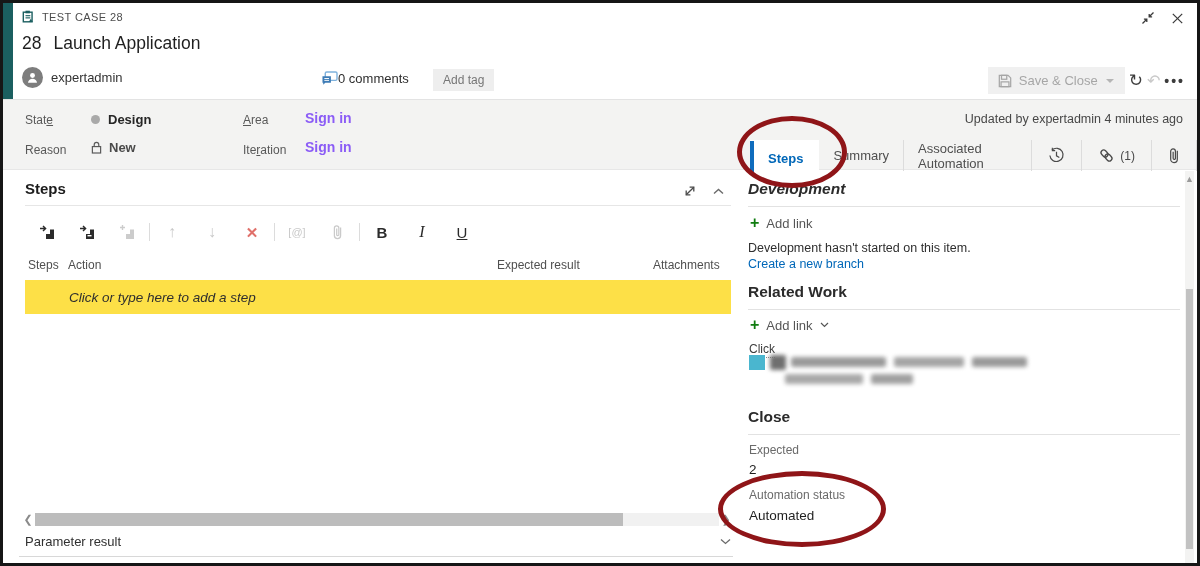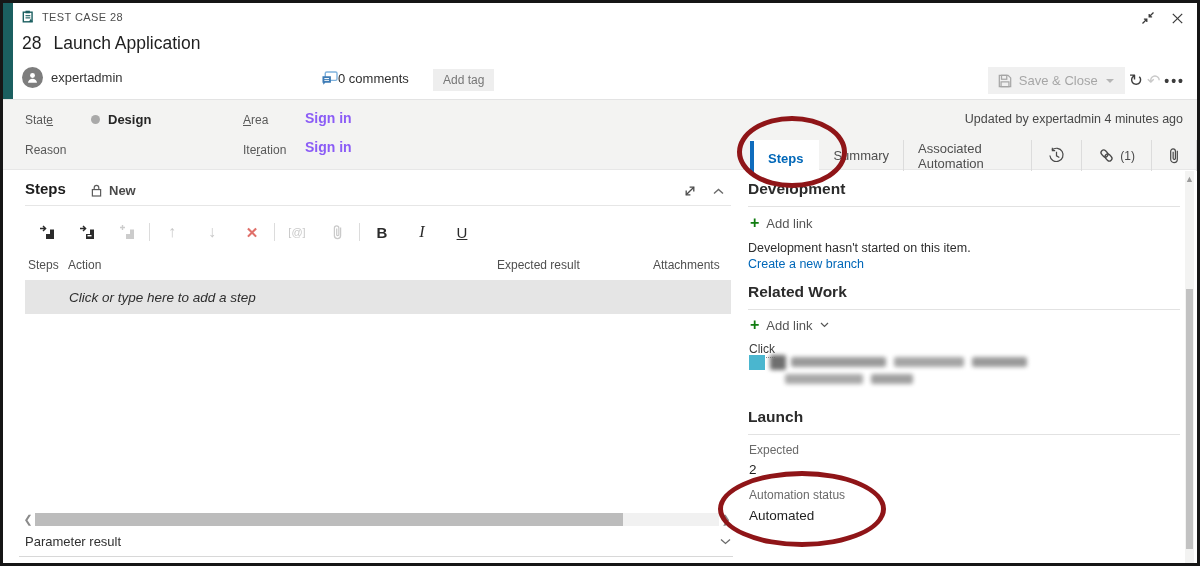--- a/index.html
+++ b/index.html
@@ -51,21 +51,21 @@
   .tb-sep{ width:1px; height:18px; background:#dcdcdc; margin:0 2px; }
   .tb-arrow{ font-size:16px; color:#c9c9c9; }
   .tb-x{ color:#e0706a; font-size:15px; font-weight:bold; }
   .tb-param{ color:#c9c9c9; font-size:11px; }
   .tb-b{ font-weight:bold; color:#2b2b2b; }
   .tb-i{ font-style:italic; font-family:"Liberation Serif", serif; color:#2b2b2b; font-size:16px; }
   .tb-u{ text-decoration:underline; color:#2b2b2b; }
   .col-steps{ left:25px; top:255px; } .col-action{ left:65px; top:255px; }
   .col-expected{ left:494px; top:255px; } .col-attach{ left:650px; top:255px; }
   .col-hdr{ font-size:12px; color:#4f4f4f; }
-  .add-step-row{ left:22px; top:277px; width:706px; height:34px; background:#e5e5e5; display:flex; align-items:center; cursor:text; }
+  .add-step-row{ left:22px; top:277px; width:706px; height:34px; background:#fde047; display:flex; align-items:center; cursor:text; }
   .add-step-row span{ margin-left:44px; font-style:italic; font-size:13.5px; color:#2e2e2e; }
   .hscroll{ left:18px; top:508px; width:712px; height:16px; display:flex; align-items:center; }
   .hs-arrow{ width:14px; color:#8a8a8a; font-size:11px; text-align:center; cursor:pointer; }
   .hs-track{ flex:1; height:13px; background:#f1f1f1; position:relative; }
   .hs-thumb{ position:absolute; left:0; top:0; height:13px; width:86%; background:#bcbcbc; cursor:grab; }
   .param-row{ left:22px; top:531px; width:706px; display:flex; justify-content:space-between; align-items:center; }
   .param-label{ font-size:13px; color:#303030; }
   .param-divider{ left:16px; top:553px; width:714px; height:1px; background:#d8d8d8; }
 
   
@@ -183,21 +183,21 @@
 
   <div class="abs fld-label" style="left:22px; top:110px;">
     <span>Stat</span><span class="ak">e</span><span></span>
   </div>
   <div class="abs" style="left:88px; top:109px; display:flex; align-items:center; gap:8px;">
     <span class="state-dot"></span>
     <span class="fld-value">Design</span>
   </div>
 
   <div class="abs fld-label" style="left:22px; top:140px;">Reason</div>
-  <div class="abs" style="left:88px; top:137px; display:flex; align-items:center; gap:7px;margin-top:43px;">
+  <div class="abs" style="left:88px; top:137px; display:flex; align-items:center; gap:7px;">
     <span>
       <svg width="11" height="13" viewBox="0 0 12 14" fill="none" stroke="#5a5a5a" stroke-width="1.3">
           <rect x="1.5" y="6" width="9" height="7"></rect>
           <path d="M3.5 6 V4 a2.5 2.5 0 0 1 5 0 v2"></path>
         </svg>
     </span>
     <span class="fld-value" style="color:#4a4a4a;">New</span>
   </div>
 
   <div class="abs fld-label" style="left:240px; top:110px;">
@@ -325,21 +325,21 @@
   <div class="abs param-row">
     <span class="param-label">Parameter result</span>
     <button class="icon-btn">
       <svg width="11" height="7" viewBox="0 0 11 7" fill="none" stroke="#6b6b6b" stroke-width="1.3">
           <polyline points="1,1.5 5.5,5.5 10,1.5"></polyline>
         </svg>
     </button>
   </div>
   <div class="abs param-divider"></div>
 
-  <div class="abs rp-heading" style="left:745px; top:177px;">Development</div>
+  <div class="abs rp-heading" style="left:745px; top:177px;font-style:italic;">Development</div>
   <div class="abs rp-divider" style="left:745px; top:203px;"></div>
   <div class="abs addlink" style="left:747px; top:212px;">
     <span class="plus">+</span>
     <span class="lbl">Add link</span>
   </div>
   <div class="abs dev-msg" style="left:745px; top:238px;">Development hasn't started on this item.</div>
   <div class="abs blue-link" style="left:745px; top:254px;">Create a new branch</div>
 
   <div class="abs rp-heading" style="left:745px; top:280px;">Related Work</div>
   <div class="abs rp-divider" style="left:745px; top:306px;"></div>
@@ -362,21 +362,21 @@
         <span class="blur-block" style="width:70px; height:10px; background:#a5a5a5;"></span>
         <span class="blur-block" style="width:55px; height:10px; background:#9a9a9a;"></span>
       </span>
       <span style="display:flex; gap:8px; margin-left:-6px;">
         <span class="blur-block" style="width:78px; height:10px; background:#a8a8a8;"></span>
         <span class="blur-block" style="width:42px; height:10px; background:#a0a0a0;"></span>
       </span>
     </span>
   </div>
 
-  <div class="abs rp-heading" style="left:745px; top:405px;">Launch</div>
+  <div class="abs rp-heading" style="left:745px; top:405px;">Close</div>
   <div class="abs rp-divider" style="left:745px; top:431px;"></div>
   <div class="abs status-label" style="left:746px; top:440px;">Expected</div>
   <div class="abs status-value" style="left:746px; top:459px;">2</div>
   <div class="abs status-label" style="left:746px; top:485px;">Automation status</div>
   <div class="abs status-value" style="left:746px; top:505px;">Automated</div>
 
   <div class="abs vscroll">
     <div class="vs-arrow">▲</div>
     <div class="vs-thumb"></div>
   </div>

